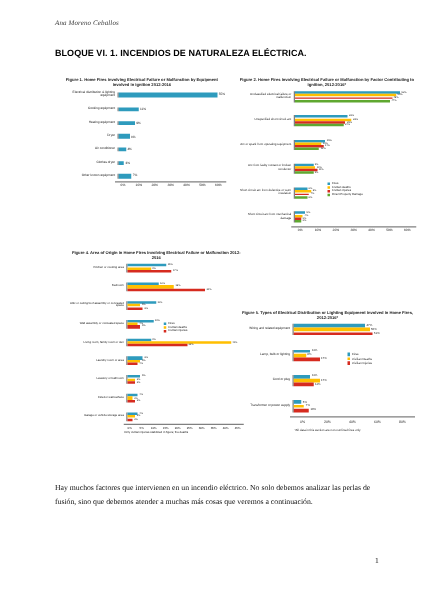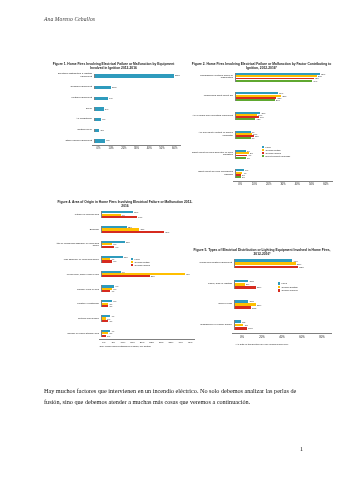--- a/index.html
+++ b/index.html
@@ -64,20 +64,21 @@
     font-family:"Liberation Serif", serif;
     font-size:6px;color:#111;
   }
 </style>
 </head>
 <body>
 
 <div class="page">
 
   <div class="author">Ana Moreno Ceballos</div>
+  <div class="doc-title">BLOQUE VI. 1. INCENDIOS DE NATURALEZA ELÉCTRICA.</div>
 
   <div class="chart" id="fig1" style="left:46px;top:62px;width:135px;height:100px;">
     <div class="ch-title" style="font-size:3.3px;">Figure 1. Home Fires Involving Electrical Failure or Malfunction by Equipment Involved in Ignition 2012-2016</div>
     <div class="plot" style="height:72px;">
         <div class="rows" style="display: flex; flex-direction: column; height: 100%; justify-content: space-between;">
           <div class="row" style="margin-bottom: 2.6px;">
             <div class="cat" style="flex-basis: 46px; width: 46px; font-size: 2.5px;">Electrical distribution &amp; lighting equipment</div>
             <div class="bars">
               <div class="bargroup" style="gap: 0.3px;">
                 <div class="barline" style="height: 3.2px;">

